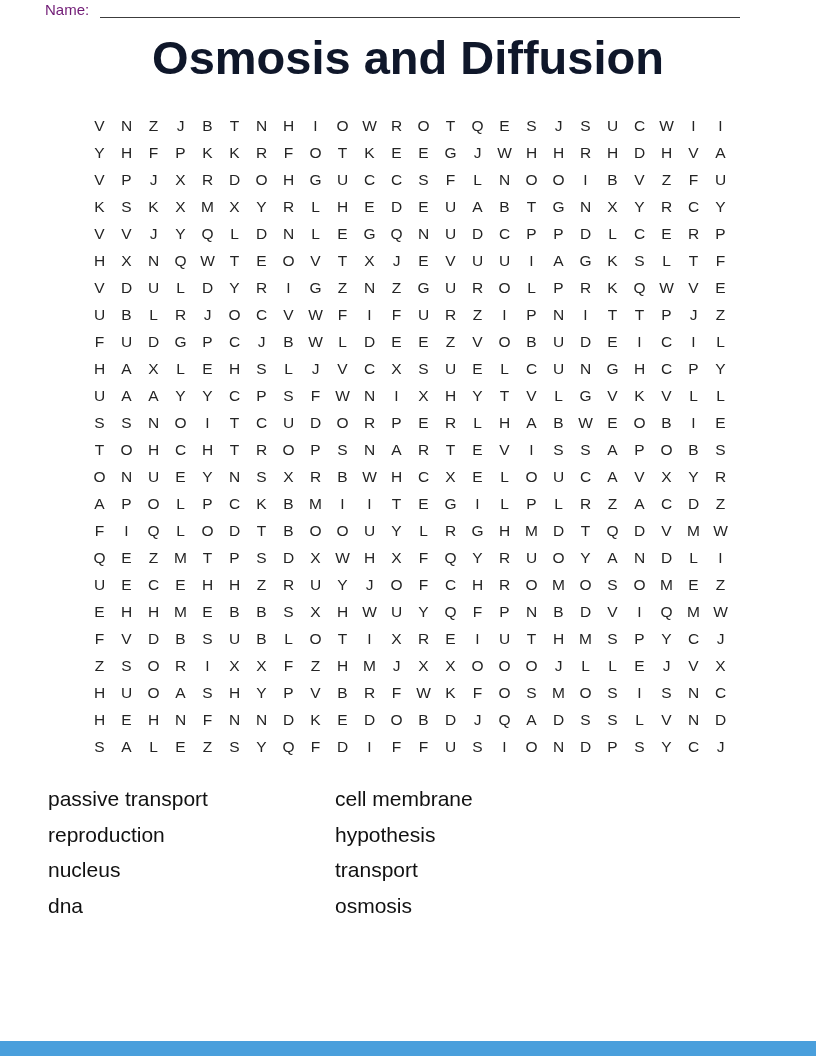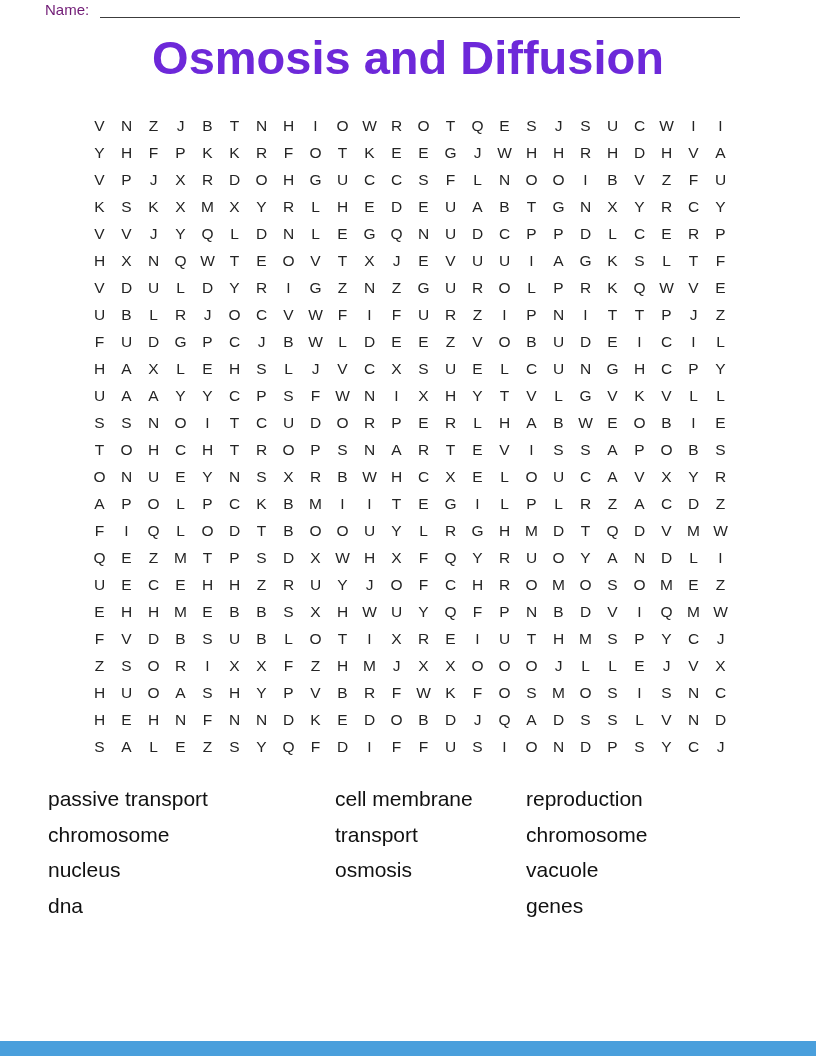--- a/index.html
+++ b/index.html
@@ -14,21 +14,21 @@
     font-size:15px; color:#701a75;
   }
   .name-line {
     position:absolute; left:100px; top:0;
     width:640px; height:17px;
     border-bottom:1.6px solid #3c3c3c;
   }
   .title {
     position:absolute; left:0; right:0; top:30px; margin:0;
     text-align:center;
-    font-size:47px; font-weight:600; color:#6d28d9;
+    font-size:47px; font-weight:600; color:#0f172a;
   }
   .grid {
     position:absolute; left:86px; top:112px;
     width:648px; height:648px;
     display:grid;
     grid-template-columns:repeat(24, 1fr);
     grid-auto-rows:27px;
   }
   .cell {
     display:flex; align-items:center; justify-content:center;
@@ -636,32 +636,27 @@
       <span class="cell">P</span>
       <span class="cell">S</span>
       <span class="cell">Y</span>
       <span class="cell">C</span>
       <span class="cell">J</span>
     </div>
 
   <div class="words" id="word-list">
       <div class="word-col c0">
         <div>passive transport</div>
-        <div>chromosome</div>
+        <div>reproduction</div>
         <div>nucleus</div>
         <div>dna</div>
       </div>
       <div class="word-col c1">
         <div>cell membrane</div>
+        <div>hypothesis</div>
         <div>transport</div>
         <div>osmosis</div>
       </div>
-      <div class="word-col c2">
-        <div>reproduction</div>
-        <div>chromosome</div>
-        <div>vacuole</div>
-        <div>genes</div>
-      </div>
     </div>
 
   <div class="footer-bar" style="background: rgb(74, 159, 220);"></div>
 
 </div>
 
 </body></html>

